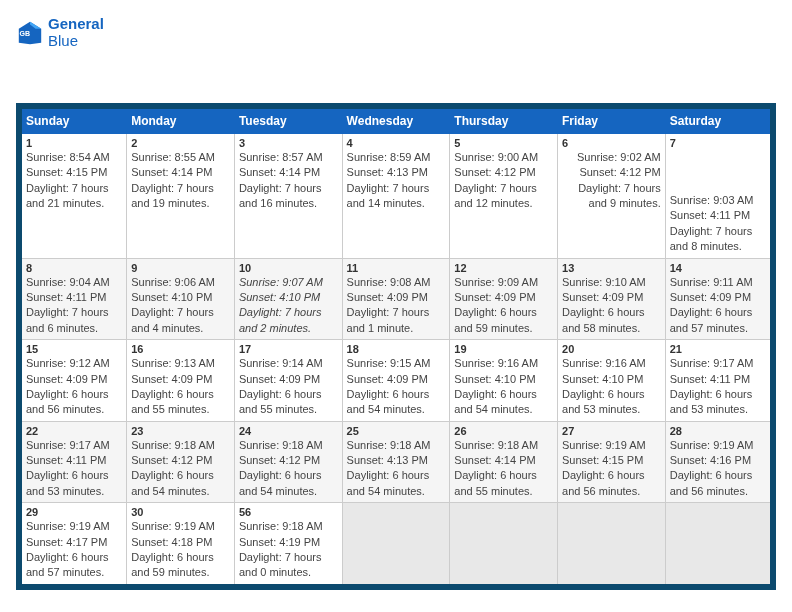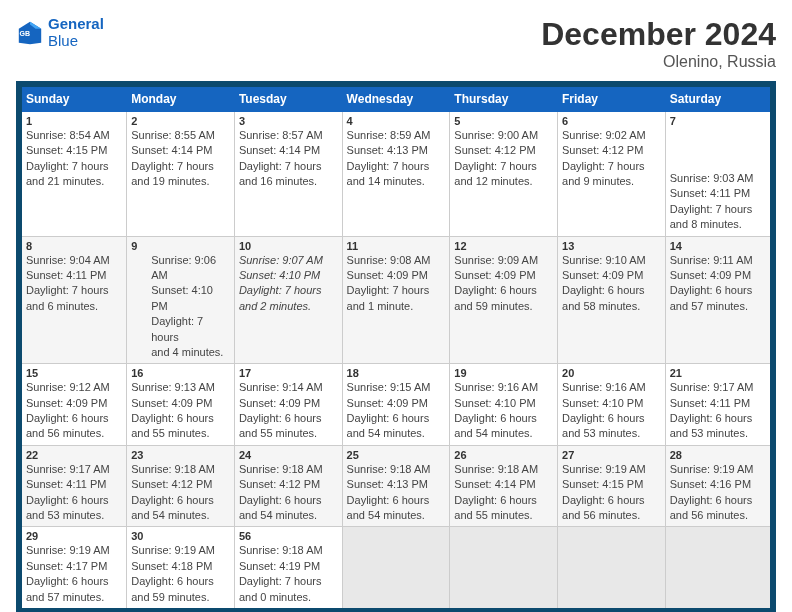--- a/index.html
+++ b/index.html
@@ -9,20 +9,21 @@
       width: 792px;
       height: 612px;
       overflow: hidden;
     }
     .page {
       width: 792px;
       height: 436px;
       padding: 16px;
       display: flex;
       flex-direction: column;
+      gap: 44px;
     }
     .header {
       display: flex;
       justify-content: space-between;
       align-items: flex-start;
       margin-bottom: 10px;
     }
     .logo {
       display: flex;
       align-items: center;
@@ -97,24 +98,20 @@
         <polygon points="20,4 36,14 28,14 20,8" fill="#42a5f5"></polygon>
         <text x="5" y="24" font-size="10" fill="white" font-weight="bold">GB</text>
       </svg>
       <div>
         <div style="font-size:15px;font-weight:bold;color:#333;line-height:1.1;">
           <span style="color:#1565c0;">General</span>
         </div>
         <div style="font-size:15px;font-weight:normal;color:#1565c0;line-height:1.1;">Blue</div>
       </div>
     </div>
-    <div class="title-block">
-      <div class="main-title">December 2024</div>
-      <div class="subtitle">Olenino, Russia</div>
-    </div>
   </div>
 
   <table class="calendar" id="cal-table">
     <thead>
       <tr id="cal-header">
           <th>Sunday</th>
           <th>Monday</th>
           <th>Tuesday</th>
           <th>Wednesday</th>
           <th>Thursday</th>
@@ -154,21 +151,21 @@
           </td>
           <td>
             <span class="day-num">5</span>
             <div class="day-info" style="white-space: pre-line;">Sunrise: 9:00 AM
 Sunset: 4:12 PM
 Daylight: 7 hours
 and 12 minutes.</div>
           </td>
           <td>
             <span class="day-num">6</span>
-            <div class="day-info" style="white-space: pre-line;">Sunrise: 9:02 AM
+            <div class="day-info" style="white-space: pre-line; text-align: right;">Sunrise: 9:02 AM
 Sunset: 4:12 PM
 Daylight: 7 hours
 and 9 minutes.</div>
           </td>
           <td>
             <span class="day-num">7</span>
             <div class="day-info" style="white-space: pre-line; margin-top: 44px;">Sunrise: 9:03 AM
 Sunset: 4:11 PM
 Daylight: 7 hours
 and 8 minutes.</div>
@@ -177,21 +174,21 @@
         <tr>
           <td>
             <span class="day-num">8</span>
             <div class="day-info" style="white-space: pre-line;">Sunrise: 9:04 AM
 Sunset: 4:11 PM
 Daylight: 7 hours
 and 6 minutes.</div>
           </td>
           <td>
             <span class="day-num">9</span>
-            <div class="day-info" style="white-space: pre-line; margin-left: 20px;">Sunrise: 9:06 AM
+            <div class="day-info" style="white-space: pre-line;">Sunrise: 9:06 AM
 Sunset: 4:10 PM
 Daylight: 7 hours
 and 4 minutes.</div>
           </td>
           <td>
             <span class="day-num">10</span>
             <div class="day-info" style="white-space: pre-line; font-style: italic;">Sunrise: 9:07 AM
 Sunset: 4:10 PM
 Daylight: 7 hours
 and 2 minutes.</div>

